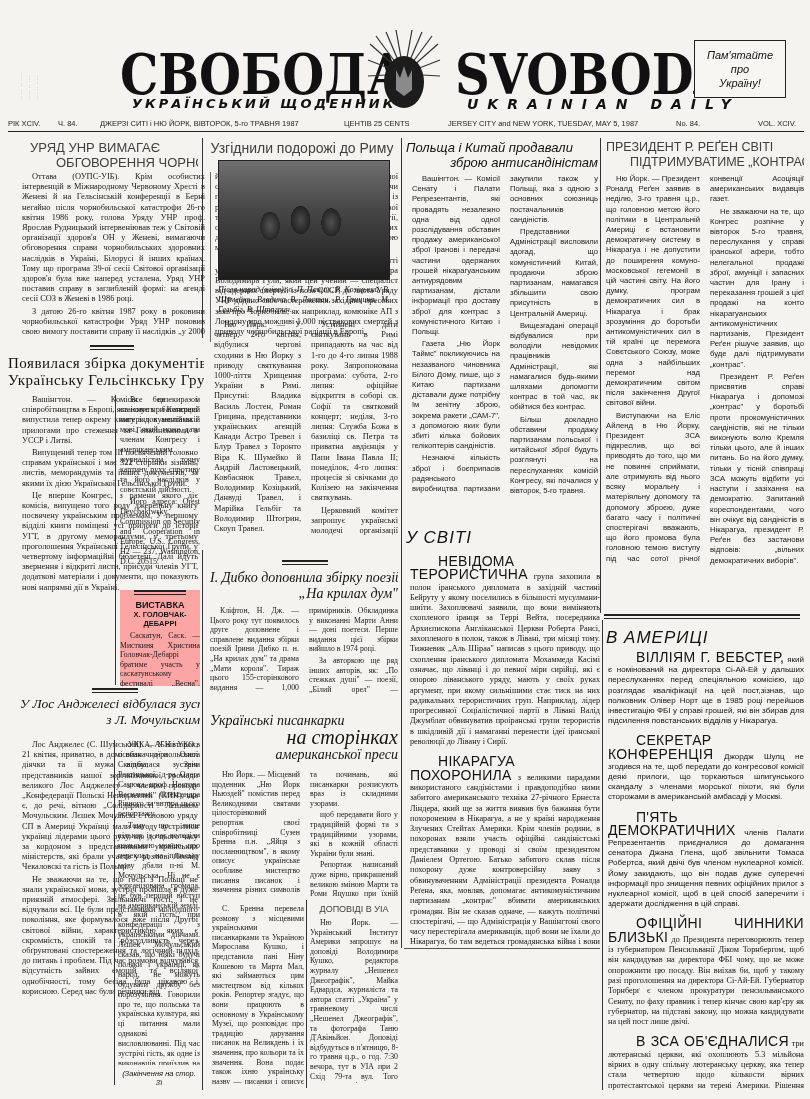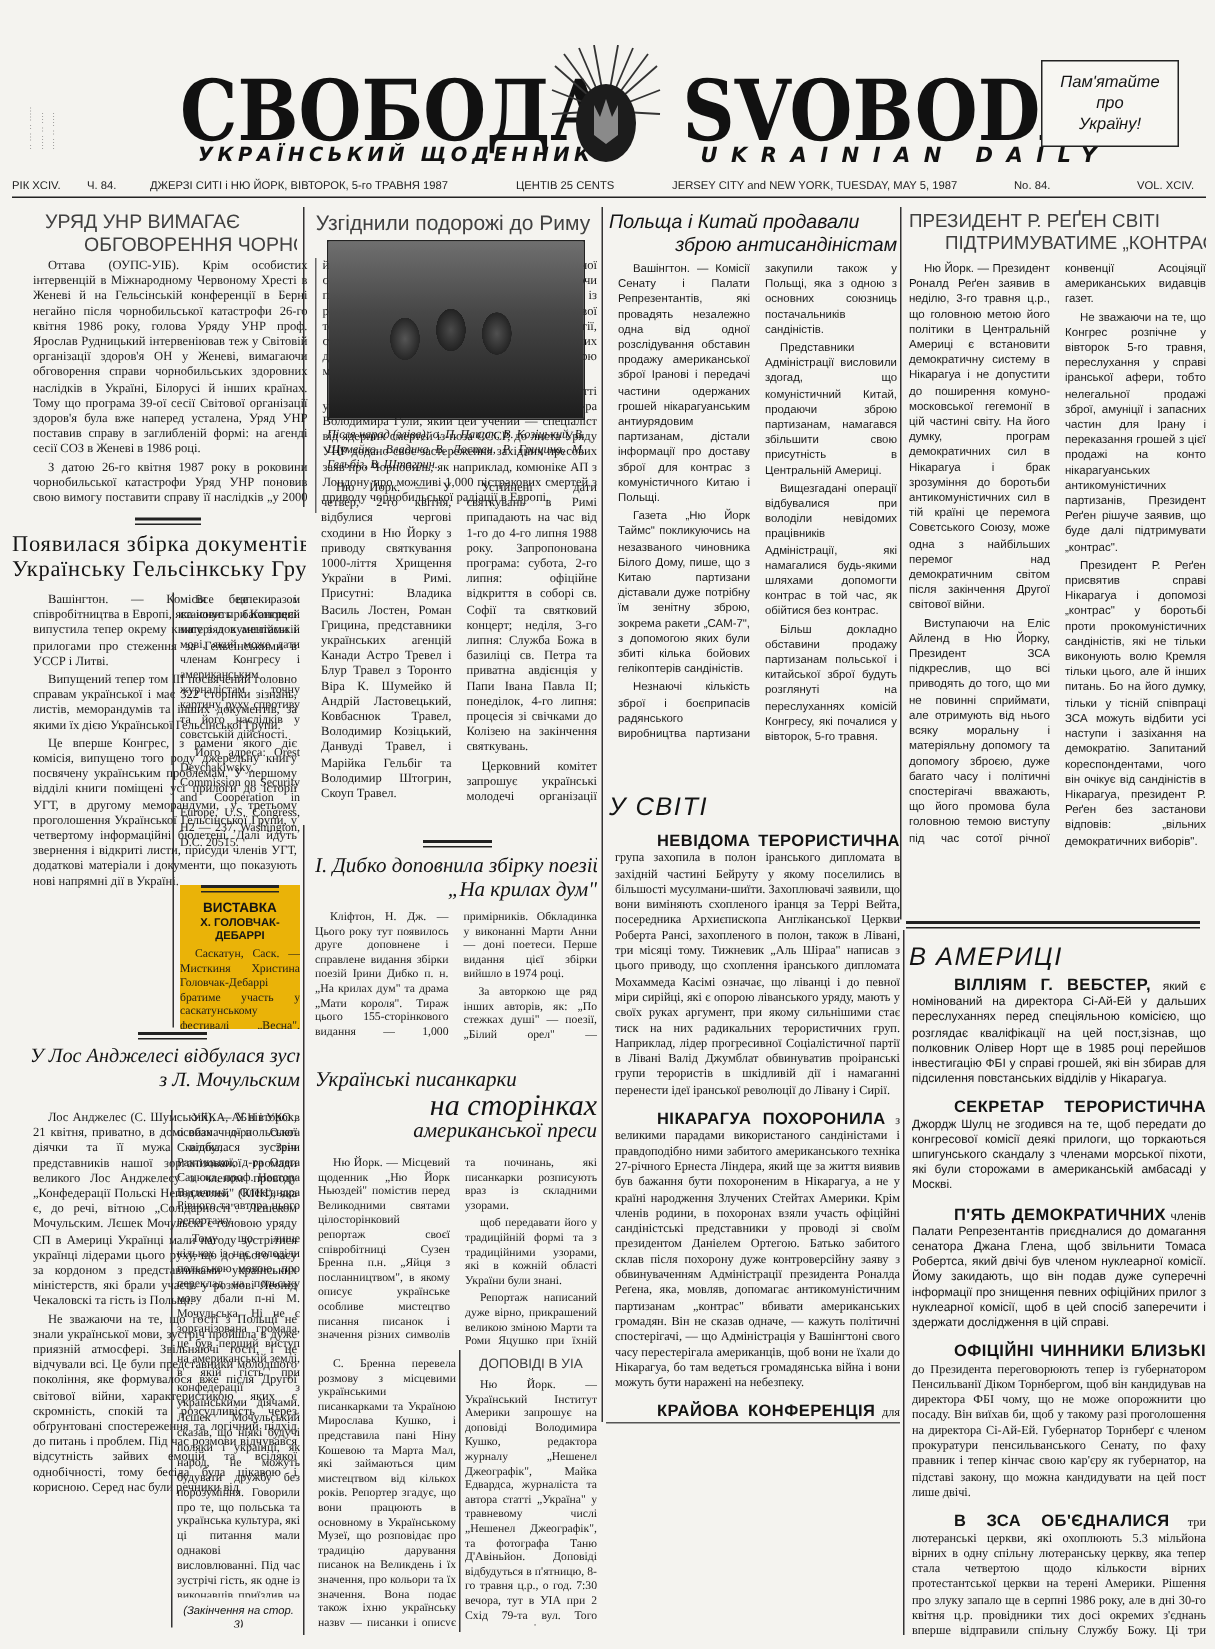--- a/index.html
+++ b/index.html
@@ -50,21 +50,21 @@
            radial-gradient(ellipse 14px 20px at 30% 55%, #555 0%, #262626 70%, transparent 71%),
            radial-gradient(ellipse 14px 20px at 48% 50%, #4a4a4a 0%, #222 70%, transparent 71%),
            radial-gradient(ellipse 14px 20px at 66% 52%, #505050 0%, #242424 70%, transparent 71%),
            linear-gradient(180deg, #6f6f6f 0%, #474747 40%, #1d1d1d 100%);
            border: 1px solid #222; }
   .caption { font-style: italic; font-size: 8.2px; line-height: 10px; text-align: justify; }
 
   .section-head { font-family: "Liberation Sans", sans-serif; font-style: italic; font-size: 17px;
                   text-align: left; letter-spacing: 1px; }
   .brief { font-size: 8.2px; line-height: 10.3px; text-align: justify; margin-bottom: 9px; }
-  .brief b { font-family: "Liberation Sans", sans-serif; font-weight: bold; font-size: 11px; letter-spacing: .3px; padding-left: 28px; }
+  .brief b { font-family: "Liberation Sans", sans-serif; font-weight: normal; font-size: 14px; letter-spacing: .3px; padding-left: 28px; }
   .brief-sans { font-family: "Liberation Sans", sans-serif; font-size: 8px; line-height: 10.2px; }
   .small-center { text-align: center; font-family: "Liberation Sans", sans-serif; font-weight: bold; font-size: 9px; }
 </style>
 </head>
 <body>
 
 <div class="page">
 
   <div class="masthead">
     <div class="ear-left">·· ··· ·· ·····<br>····· ·· ····<br>···· ·· ·····</div>
@@ -173,21 +173,21 @@
     <p>Це вперше Конгрес, з рамени якого діє комісія, випущено того роду джерельну книгу посвячену українським проблемам. У першому відділі книги поміщені усі прилоги до історії УГТ, в другому меморандуми, у третьому проголошення Української Гельсінської Групи, у четвертому інформаційні бюлетені. Далі йдуть звернення і відкриті листи, присуди членів УГТ, додаткові матеріали і документи, що показують нові напрямні дії в Україні.</p>
   </div>
   <div class="vrule" style="left:115px; top:395px; height:290px;"></div>
 
   <div class="art" style="left:120px; top:395px; width:80px; height:290px;">
     <div class="body" style="font-size:8px; line-height:10px;">
       <p>Все це разом становить багатющий матеріял в англійській мові, який може дати членам Конгресу і американським журналістам точну картину руху спротиву та його наслідків у совєтській дійсності.</p>
       <p>Його адреса: Orest Deychakiwsky, Commission on Security and Cooperation in Europe, U.S. Congress, H2 — 237, Washington, D.C. 20515.</p>
     </div>
   </div>
-  <div class="art" style="left:120px; top:590px; width:80px; height:96px; background:#eab308;">
+  <div class="art" style="left:120px; top:590px; width:80px; height:96px; background:#fca5a5;">
     <div class="dbl" style="left:14px; top:0; width:52px;"></div>
     <div class="small-center" style="margin-top:10px;">ВИСТАВКА</div>
     <div class="small-center" style="font-size:7.5px;">Х. ГОЛОВЧАК-ДЕБАРРІ</div>
     <div class="body" style="font-size:7.8px; line-height:9.6px; margin-top:3px;">
       <p>Саскатун, Саск. — Мисткиня Христина Головчак-Дебаррі братиме участь у саскатунському фестивалі „Весна", запланованому на 7-го, 8-го і 9-го травня ц.р. Будуть виставлені графіки (українська тематика) і квіти.</p>
     </div>
   </div>
 
   <div class="dbl" style="left:282px; top:560px; width:46px;"></div>
   <div class="art" style="left:210px; top:570px; width:188px; height:125px;">
@@ -251,21 +251,21 @@
 
   </div>
 
   <div class="dbl" style="left:604px; top:614px; width:196px;"></div>
   <div class="vrule" style="left:602px; top:620px; height:470px;"></div>
   <div class="art" style="left:606px; top:624px; width:198px; height:30px;">
     <div class="section-head" style="margin-top:4px;">В АМЕРИЦІ</div>
   </div>
   <div class="art" style="left:608px; top:652px; width:196px; height:440px;">
     <div class="brief brief-sans"><b>ВІЛЛІЯМ Г. ВЕБСТЕР,</b> <span>який є номінований на директора Сі-Ай-Ей у дальших переслуханнях перед спеціяльною комісією, що розглядає кваліфікації на цей пост,зізнав, що полковник Олівер Норт ще в 1985 році перейшов інвестигацію ФБІ у справі грошей, які він збирав для підсилення повстанських відділів у Нікарагуа.</span></div>
-    <div class="brief brief-sans"><b>СЕКРЕТАР ТЕРОРИСТИЧНА</b> <span>Джордж Шулц не згодився на те, щоб передати до конгресової комісії деякі прилоги, що торкаються шпигунського скандалу з членами морської піхоти, які були сторожами в американській амбасаді у Москві.</span></div>
+    <div class="brief brief-sans"><b>СЕКРЕТАР КОНФЕРЕНЦІЯ</b> <span>Джордж Шулц не згодився на те, щоб передати до конгресової комісії деякі прилоги, що торкаються шпигунського скандалу з членами морської піхоти, які були сторожами в американській амбасаді у Москві.</span></div>
     <div class="brief brief-sans"><b>П'ЯТЬ ДЕМОКРАТИЧНИХ</b> <span>членів Палати Репрезентантів приєдналися до домагання сенатора Джана Глена, щоб звільнити Томаса Робертса, який двічі був членом нуклеарної комісії. Йому закидають, що він подав дуже суперечні інформації про знищення певних офіційних прилог з нуклеарної комісії, щоб в цей спосіб заперечити і здержати дослідження в цій справі.</span></div>
     <div class="brief"><b>ОФІЦІЙНІ ЧИННИКИ БЛИЗЬКІ</b> <span>до Президента переговорюють тепер із губернатором Пенсильванії Діком Торнбергом, щоб він кандидував на директора ФБІ чому, що не може опорожнити цю посаду. Він виїхав би, щоб у такому разі проголошення на директора Сі-Ай-Ей. Губернатор Торнберґ є членом прокуратури пенсильванського Сенату, по фаху правник і тепер кінчає свою кар'єру як губернатор, на підставі закону, що можна кандидувати на цей пост лише двічі.</span></div>
     <div class="brief"><b>В ЗСА ОБ'ЄДНАЛИСЯ</b> <span>три лютеранські церкви, які охоплюють 5.3 мільйона вірних в одну спільну лютеранську церкву, яка тепер стала четвертою щодо кількости вірних протестантської церкви на терені Америки. Рішення про злуку запало ще в серпні 1986 року, але в дні 30-го квітня ц.р. провідники тих досі окремих з'єднань вперше відправили спільну Службу Божу. Ці три церкви мають своє коріння у Німеччині і Скандинавії і тільки 2 відсотки вірних є еспанського, муринського чи азійського походження.</span></div>
 
   </div>
 
   <div class="hrule" style="left:404px; top:948px; width:196px; background:#555;"></div>
 </div>
 
 </body></html>

